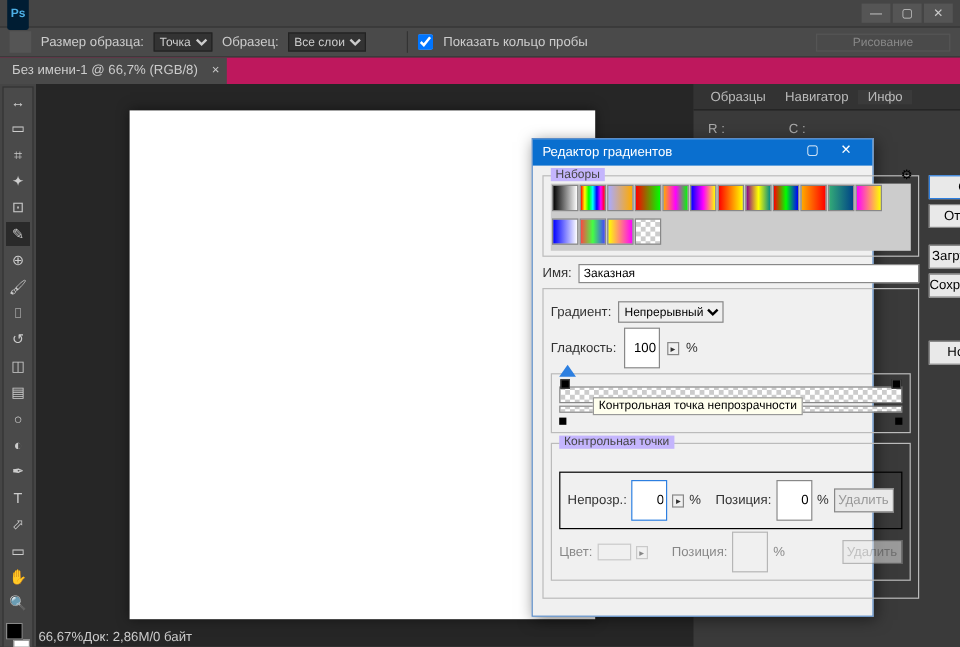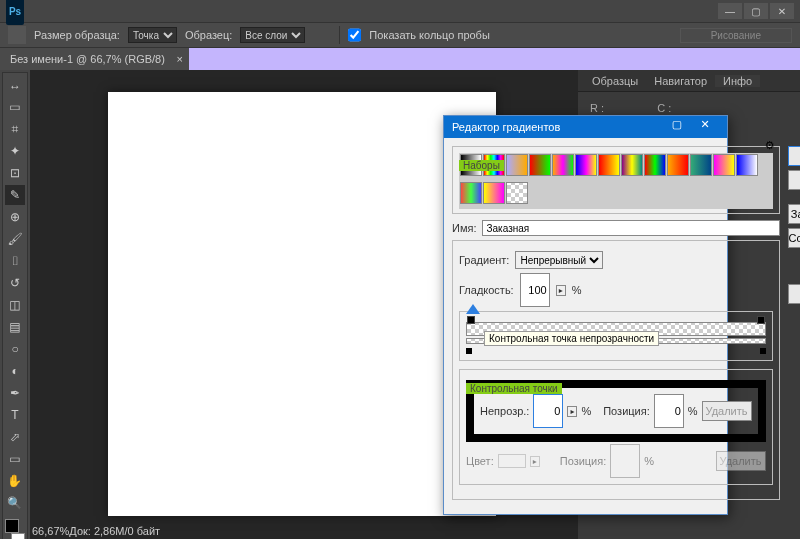--- a/index.html
+++ b/index.html
@@ -10,21 +10,21 @@
 .menu-item { padding:0 7px; cursor:pointer; }
 .win-controls { margin-left:auto; display:flex; gap:2px; }
 .win-btn { width:24px; height:16px; background:#555; display:flex; align-items:center; justify-content:center; color:#ccc; font-size:10px; }
 
 .opt-bar { height:26px; background:#4a4a4a; border-top:1px solid #333; border-bottom:1px solid #333; display:flex; align-items:center; padding:0 8px; color:#ccc; gap:8px; }
 .opt-bar select,.opt-bar input { background:#333; color:#ccc; border:1px solid #222; font-size:10px; height:16px; }
 .tool-icon { width:18px; height:18px; background:#555; }
 .sep { width:1px; height:18px; background:#333; }
 .eyedrop { width:18px; height:18px; }
 
-.tab-bar { height:22px; background:#c4b5fd; display:flex; align-items:center; }
+.tab-bar { height:22px; background:#be185d; display:flex; align-items:center; }
 .doc-tab { padding:0 24px 0 10px; height:100%; background:#4a4a4a; color:#ccc; display:flex; align-items:center; font-size:10px; position:relative; }
 .doc-tab .close-x { position:absolute; right:6px; }
 
 .workspace { position:absolute; top:70px; left:0; right:0; bottom:0; display:flex; }
 
 .tool-col { width:30px; height:100%; }
 .toolbox { width:26px; background:#4a4a4a; border:1px solid #333; margin:2px; padding:2px 0; display:flex; flex-direction:column; align-items:center; gap:2px; }
 .tool { width:20px; height:20px; color:#ccc; display:flex; align-items:center; justify-content:center; font-size:12px; }
 .tool.active { background:#2a2a2a; }
 .fg-bg { width:20px; height:28px; position:relative; margin-top:4px; }
@@ -48,40 +48,40 @@
 .dlg-title { height:22px; background:#0a6fcf; color:#fff; display:flex; align-items:center; padding:0 8px; font-size:11px; }
 .dlg-title .spacer { flex:1; }
 .dlg-tbtn { width:28px; height:18px; color:#fff; text-align:center; cursor:pointer; }
 .dlg-body { display:flex; padding:8px; gap:8px; }
 .dlg-left { flex:1; }
 .dlg-right { width:70px; display:flex; flex-direction:column; gap:4px; }
 .dlg-btn { height:20px; border:1px solid #888; background:#e9e9e9; font-size:11px; display:flex; align-items:center; justify-content:center; cursor:pointer; }
 .dlg-btn.disabled { color:#999; }
 
 .grp { border:1px solid #bbb; padding:6px 6px 4px; margin-bottom:6px; position:relative; }
-.grp-title { position:absolute; top:-7px; left:6px; background:#84cc16; padding:0 4px; font-size:10px; color:#444;margin-top:20px; }
+.grp-title { position:absolute; top:-7px; left:6px; background:#c4b5fd; padding:0 4px; font-size:10px; color:#444; }
 .gear { position:absolute; top:-8px; right:4px; font-size:11px; }
 
 .presets { display:flex; flex-wrap:wrap; gap:1px; background:#ccc; padding:1px; height:56px; overflow:auto; }
 .preset { width:22px; height:22px; border:1px solid #888; }
 
 .row { display:flex; align-items:center; gap:6px; margin:4px 0; font-size:10px; color:#333; }
 .row input[type=text] { border:1px solid #888; height:16px; padding:0 3px; font-size:10px; }
 .row select { border:1px solid #888; height:18px; font-size:10px; }
 .num-fld { width:30px; border:1px solid #888; height:16px; text-align:right; padding:16px 2px; }
 
 .grad-editor { border:1px solid #bbb; padding:10px 6px 6px; position:relative; margin-top:4px; }
 .cursor-ptr { position:absolute; left:6px; top:-8px; width:0; height:0; border-left:7px solid transparent; border-right:7px solid transparent; border-bottom:10px solid #2d7fe0; }
 .grad-bar { height:14px; border:1px solid #888; background:repeating-conic-gradient(#ccc 0 25%,#fff 0 50%) 0/8px 8px; position:relative; margin-bottom:2px; }
 .stop-top { position:absolute; top:-7px; width:8px; height:8px; background:#000; border:1px solid #444; }
-.tooltip { position:absolute; left:24px; top:19px; background:#ffe; border:1px solid #999; padding:1px 4px; font-size:10px; z-index:5; }
+.tooltip { position:absolute; left:34px; top:19px; background:#ffe; border:1px solid #999; padding:1px 4px; font-size:10px; z-index:5; }
 .grad-bar2 { height:6px; border:1px solid #888; background:repeating-conic-gradient(#ccc 0 25%,#fff 0 50%) 0/8px 8px; margin-bottom:4px; }
 .tiny-stop { width:6px;height:6px; background:#000; display:inline-block; }
 
-.ctrl-grp { border:8px solid #000000; padding:4px 6px; margin-top:6px; }
+.ctrl-grp { border:1px solid #000000; padding:4px 6px; margin-top:19px; }
 .ctrl-row { display:flex; align-items:center; gap:4px; font-size:10px; color:#333; padding:2px 0; }
 </style>
 </head>
 <body>
 
 <div class="top-bar">
   <div class="ps-logo">Ps</div>
   <div class="win-controls">
     <div class="win-btn">—</div>
     <div class="win-btn">▢</div>

